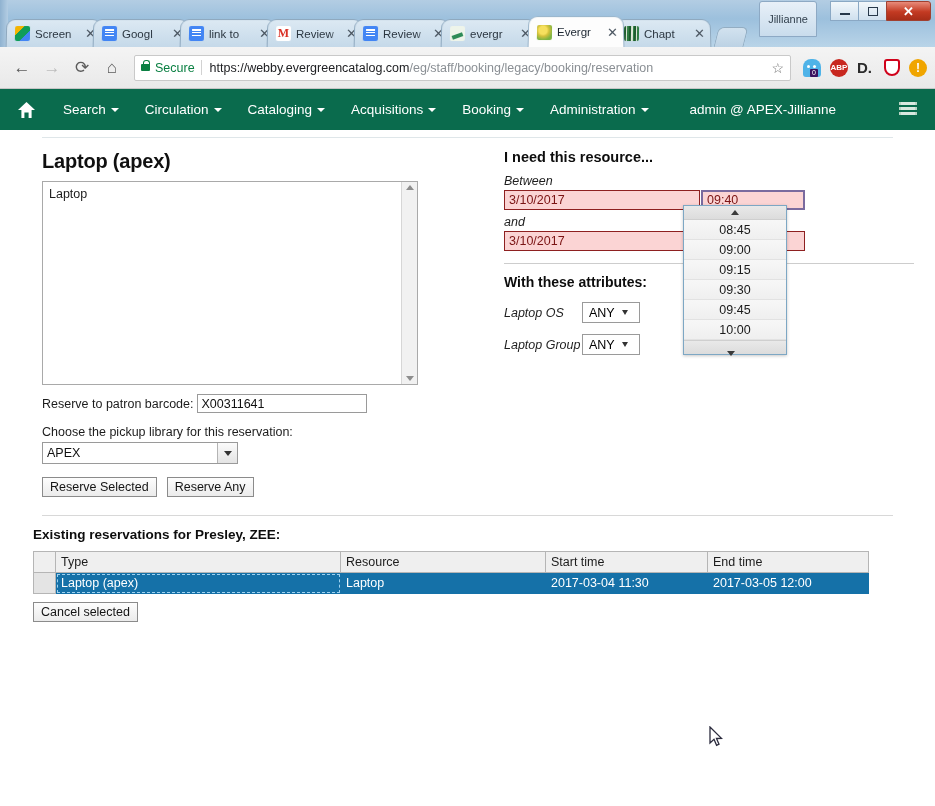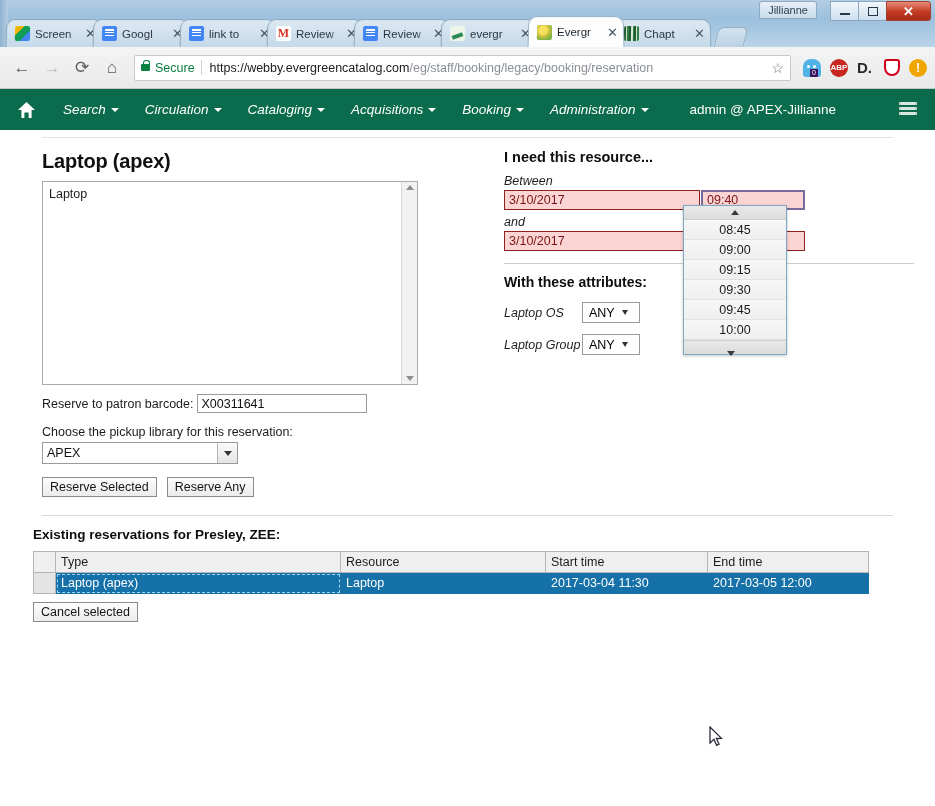--- a/index.html
+++ b/index.html
@@ -25,21 +25,21 @@
     background-color: #a8c8e2;
     overflow: hidden;
   }
   .win-left-edge {
     position: absolute; left:0; top:0; width: 8px; height: 47px;
     background: linear-gradient(to right,#8fb2d0,#b3cde3);
   }
 
   .profile-chip {
     position: absolute; right: 118px; top: 1px;
-    height: 18px; min-width: 58px;
+    height: 36px; min-width: 58px;
     border: 1px solid #8da9c4;
     border-radius: 3px 3px 0 0;
     background: linear-gradient(to bottom,#e8f0f8,#c9dcec);
     font-size: 11px; color: #32404e;
     display: flex; align-items: center; justify-content: center;
     padding: 0 8px;
   }
 
   .win-buttons {
     position: absolute; right: 4px; top: 1px;
@@ -194,21 +194,20 @@
     display: flex; align-items: center;
     padding: 0 10px;
     color: #ffffff;
     font-size: 13.5px;
   }
   .eg-home { width: 32px; display:flex;align-items:center;justify-content:center; margin-right:8px;}
   .eg-menu {
     padding: 0 13px; height: 28px;
     display: flex; align-items: center; gap: 5px;
     white-space: nowrap;
-    font-style: italic;
   }
   .caret-dn {
     width:0;height:0;border-left:4px solid transparent;border-right:4px solid transparent;
     border-top:4px solid #ffffff; display:inline-block;
   }
   .eg-user { margin-left: 28px; font-size: 13.5px; white-space: nowrap; }
   .eg-hamburger { margin-left: auto; margin-right: 8px; width:18px; }
   .ham-bar { display:block; height:3px; background:#d8e8df; margin-bottom:2px;
      border-left:2px solid #b8d3c4; border-right:2px solid #b8d3c4;}
 

